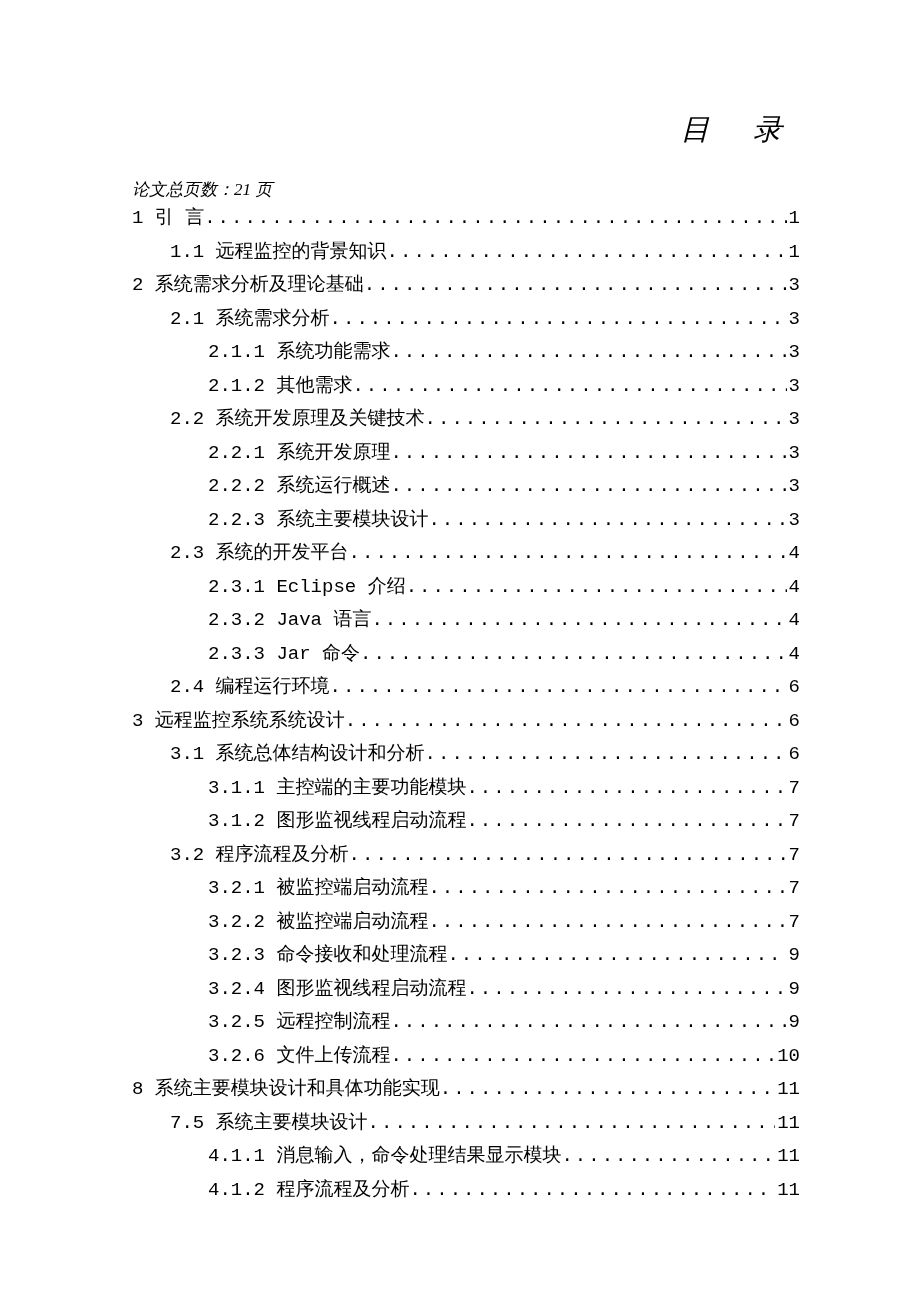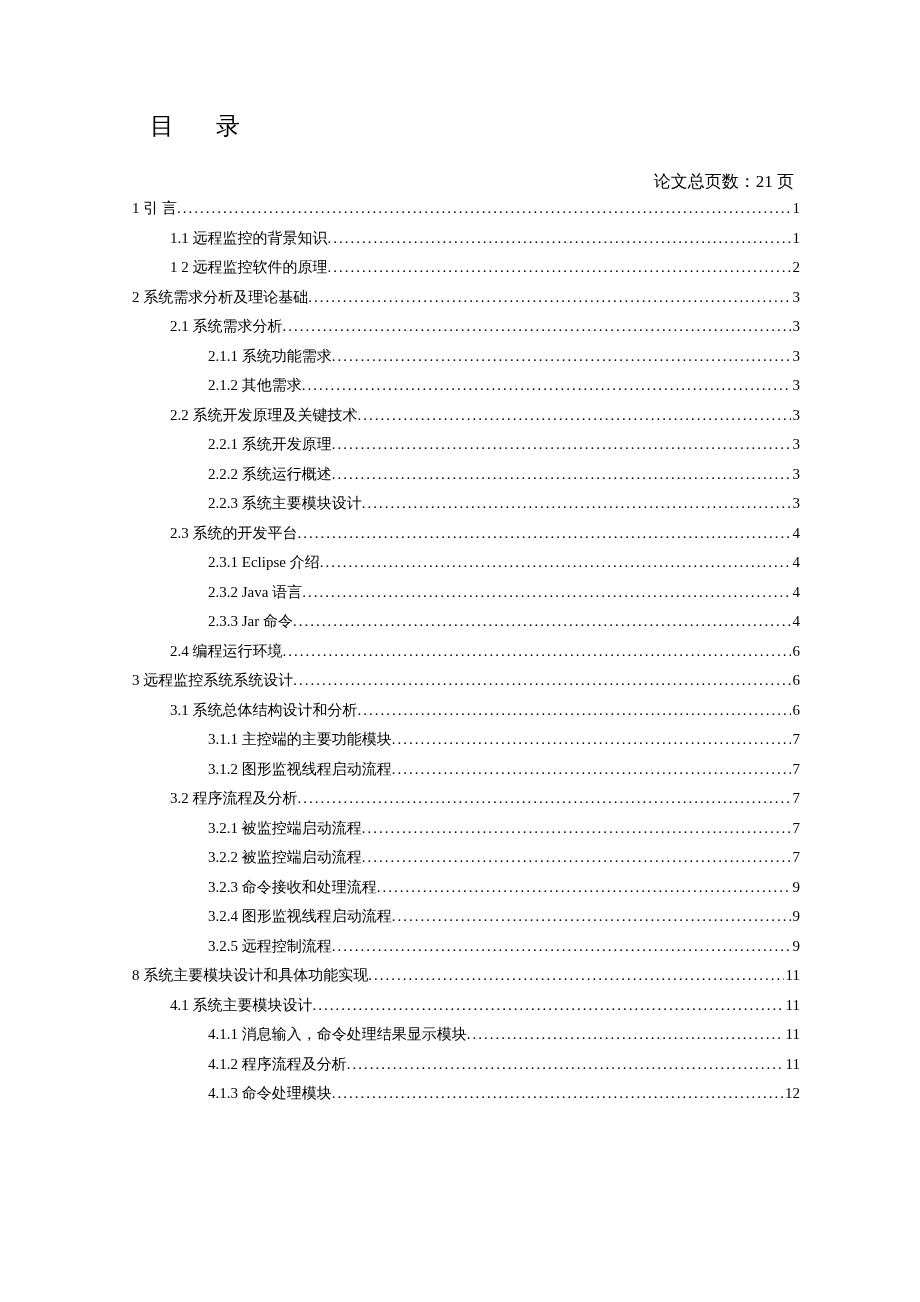--- a/index.html
+++ b/index.html
@@ -8,36 +8,39 @@
     background: #fff;
     font-family: "SimSun", "宋体", serif;
     color: #000;
     width: 920px;
   }
   .page {
     padding: 110px 120px 60px 132px;
     box-sizing: border-box;
   }
   .title {
-    text-align: left;
-    font-size: 24px;
+    text-align: right;
+    font-size: 29px;
     letter-spacing: 18px;
     font-weight: normal;
     margin-bottom: 28px;
     padding-left: 18px;
+    font-style: italic;
   }
   .page-count {
-    text-align: right;
+    text-align: left;
     font-size: 17px;
     margin-bottom: 8px;
     padding-right: 6px;
+    font-style: italic;
   }
   .toc {
-    font-size: 15px;
+    font-size: 19px;
     line-height: 1.0;
+    font-family: Liberation Mono, monospace;
   }
   .toc-row {
     display: flex;
     align-items: baseline;
     white-space: nowrap;
     margin-bottom: 14.5px;
   }
   .toc-label {
     flex: 0 0 auto;
   }
@@ -67,25 +70,20 @@
       <div class="toc-row lvl1">
         <span class="toc-label">1 引  言</span>
         <span class="toc-leader"></span>
         <span class="toc-page">1</span>
       </div>
       <div class="toc-row lvl2">
         <span class="toc-label">1.1 远程监控的背景知识</span>
         <span class="toc-leader"></span>
         <span class="toc-page">1</span>
       </div>
-      <div class="toc-row lvl2">
-        <span class="toc-label">1 2 远程监控软件的原理</span>
-        <span class="toc-leader"></span>
-        <span class="toc-page">2</span>
-      </div>
       <div class="toc-row lvl1">
         <span class="toc-label">2 系统需求分析及理论基础</span>
         <span class="toc-leader"></span>
         <span class="toc-page">3</span>
       </div>
       <div class="toc-row lvl2">
         <span class="toc-label">2.1 系统需求分析</span>
         <span class="toc-leader"></span>
         <span class="toc-page">3</span>
       </div>
@@ -187,39 +185,39 @@
       <div class="toc-row lvl3">
         <span class="toc-label">3.2.4 图形监视线程启动流程</span>
         <span class="toc-leader"></span>
         <span class="toc-page">9</span>
       </div>
       <div class="toc-row lvl3">
         <span class="toc-label">3.2.5 远程控制流程</span>
         <span class="toc-leader"></span>
         <span class="toc-page">9</span>
       </div>
+      <div class="toc-row lvl3">
+        <span class="toc-label">3.2.6 文件上传流程</span>
+        <span class="toc-leader"></span>
+        <span class="toc-page">10</span>
+      </div>
       <div class="toc-row lvl1">
         <span class="toc-label">8 系统主要模块设计和具体功能实现</span>
         <span class="toc-leader"></span>
         <span class="toc-page">11</span>
       </div>
       <div class="toc-row lvl2">
-        <span class="toc-label">4.1 系统主要模块设计</span>
+        <span class="toc-label">7.5 系统主要模块设计</span>
         <span class="toc-leader"></span>
         <span class="toc-page">11</span>
       </div>
       <div class="toc-row lvl3">
         <span class="toc-label">4.1.1 消息输入，命令处理结果显示模块</span>
         <span class="toc-leader"></span>
         <span class="toc-page">11</span>
       </div>
       <div class="toc-row lvl3">
         <span class="toc-label">4.1.2 程序流程及分析</span>
         <span class="toc-leader"></span>
         <span class="toc-page">11</span>
-      </div>
-      <div class="toc-row lvl3">
-        <span class="toc-label">4.1.3 命令处理模块</span>
-        <span class="toc-leader"></span>
-        <span class="toc-page">12</span>
       </div>
     </div>
 </div>
 
 </body></html>

